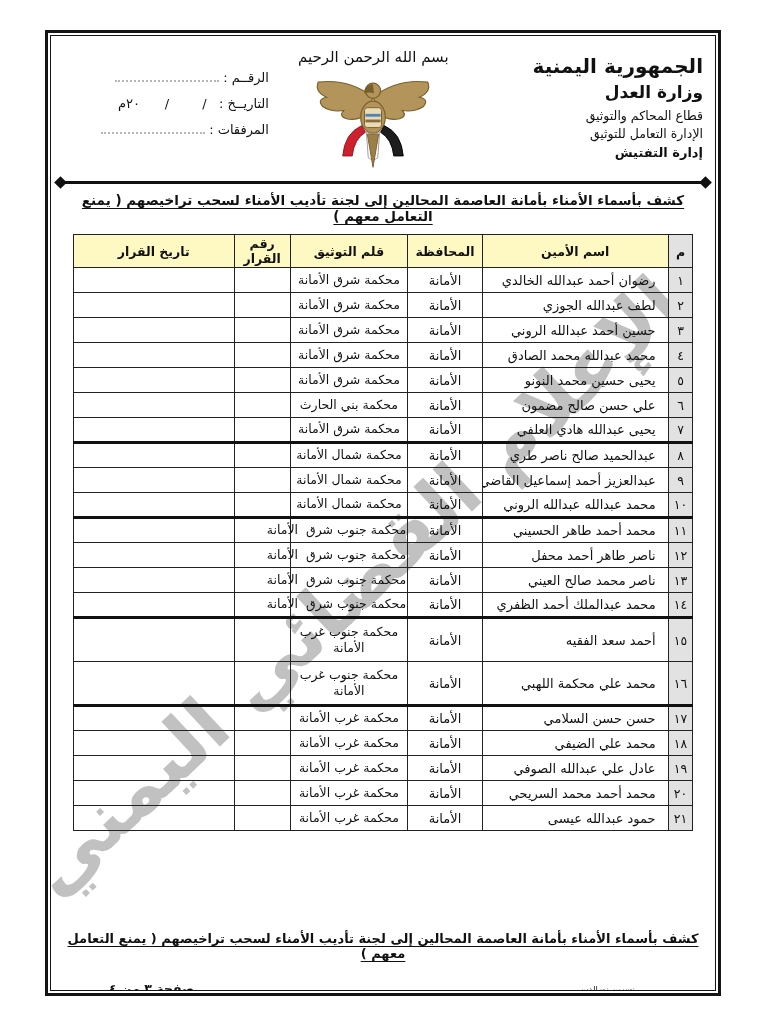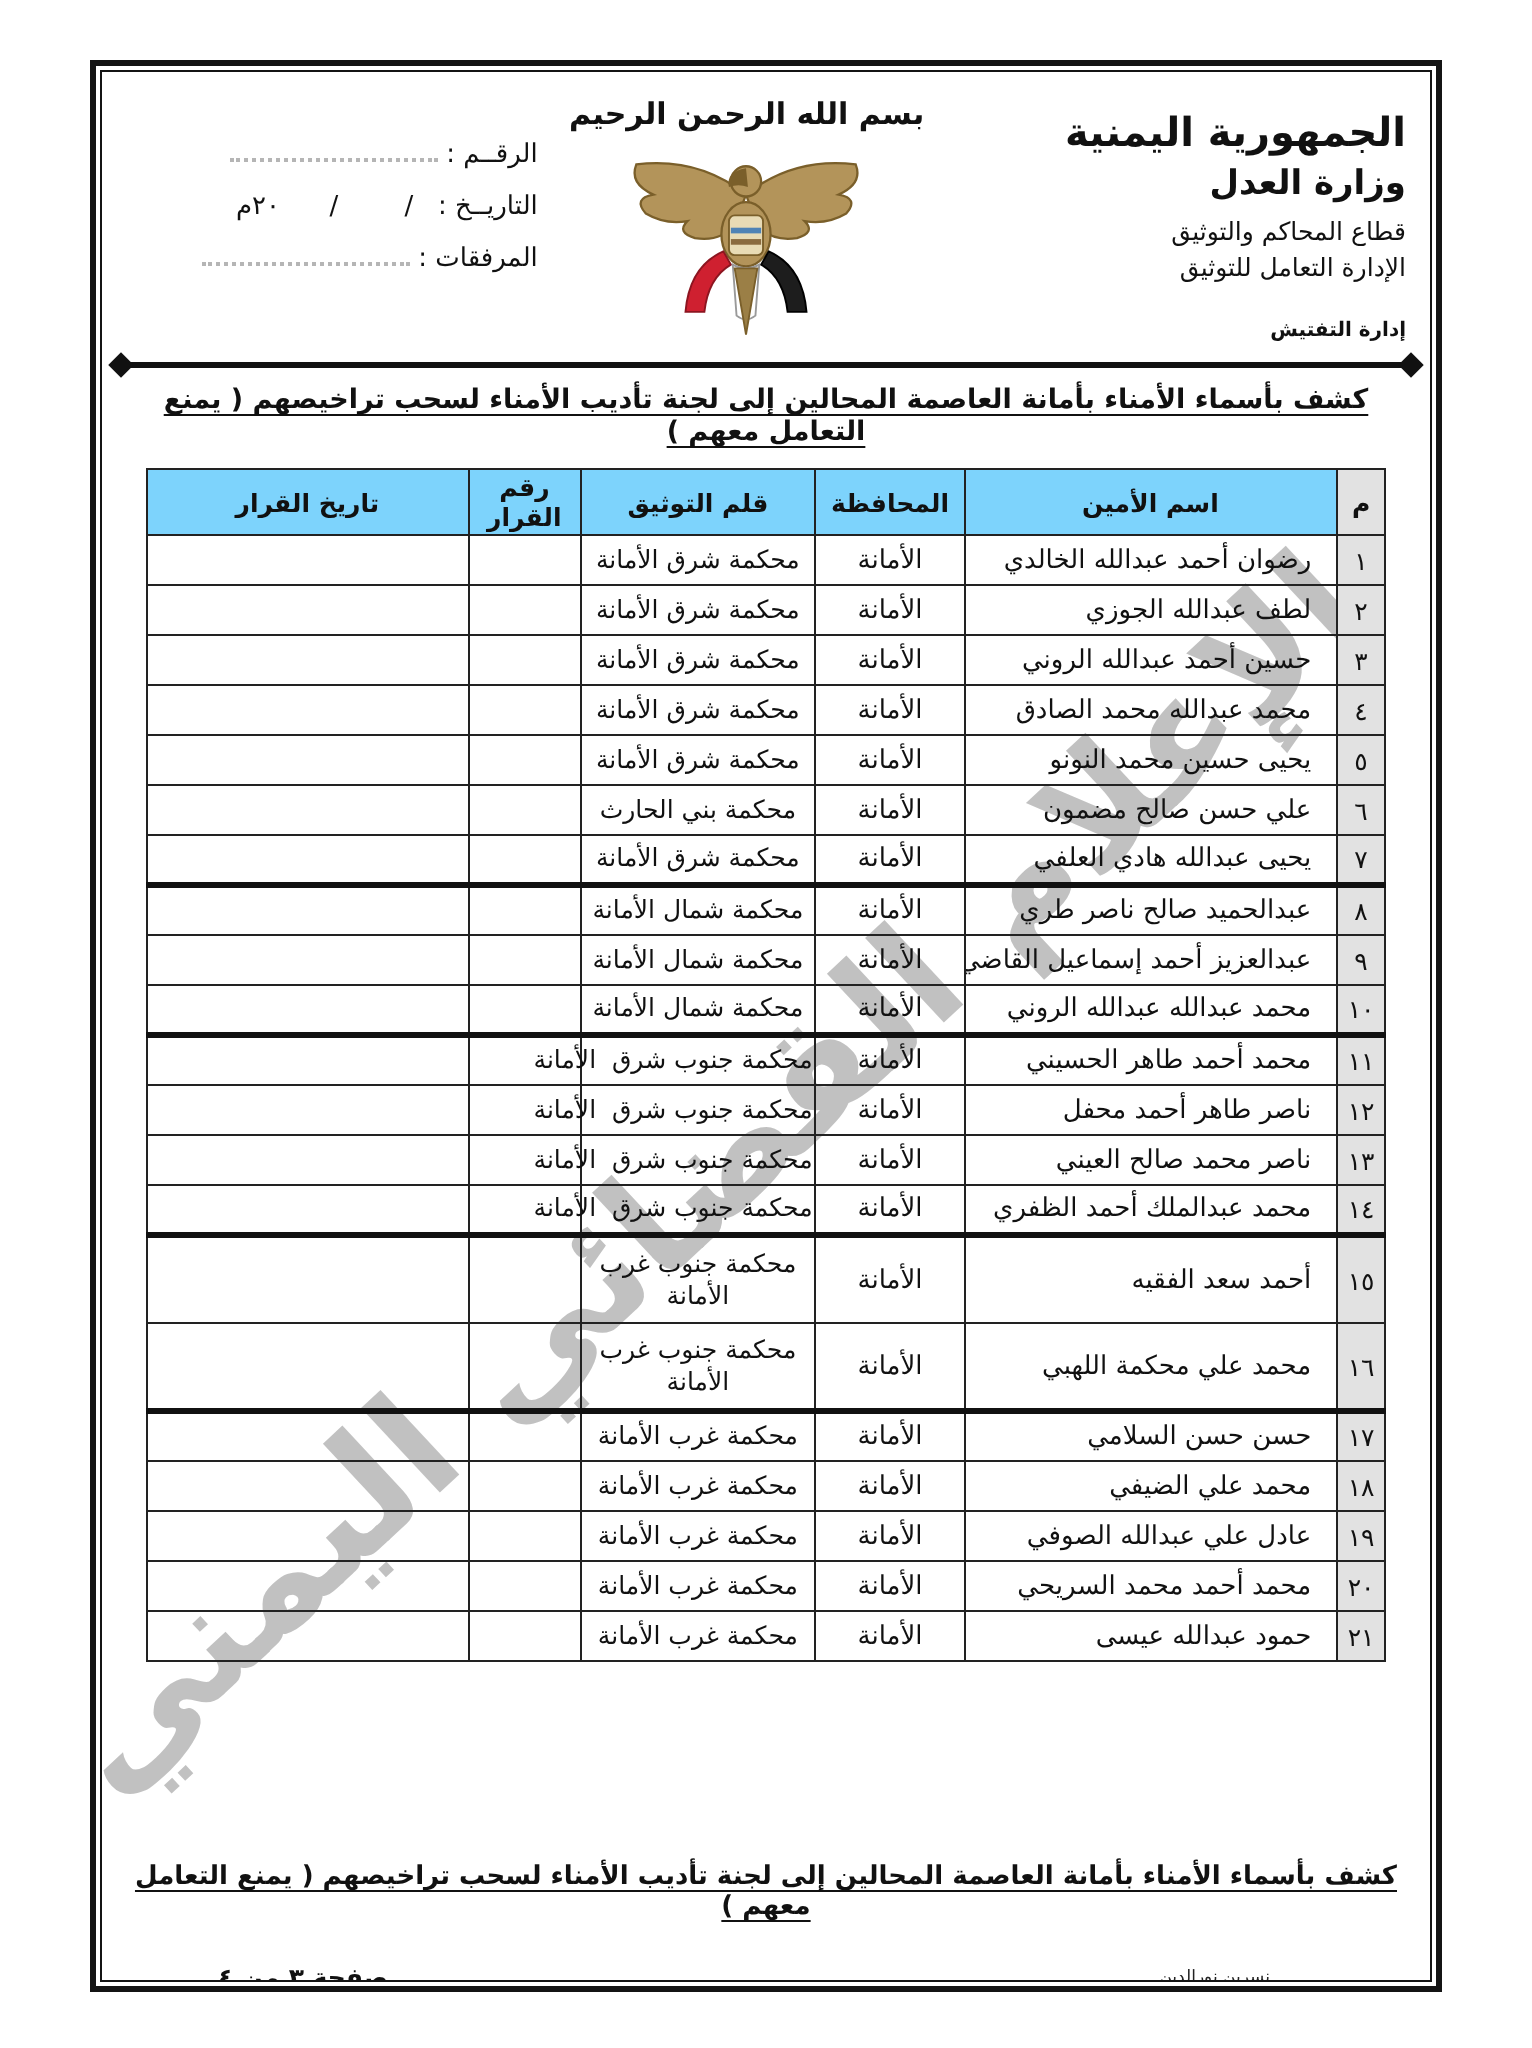--- a/index.html
+++ b/index.html
@@ -13,23 +13,23 @@
   }
   .frame-inner{
     position:absolute;inset:2px;border:1px solid #141414;direction:rtl;overflow:hidden;
   }
   
   .doc-header{display:flex;justify-content:space-between;padding:10px 12px 0 12px;}
   .hdr-right{width:232px;text-align:right;padding-top:8px;}
   .republic{font-size:20px;font-weight:bold;letter-spacing:0.5px;margin-bottom:4px;}
   .ministry{font-size:17px;font-weight:bold;margin-bottom:5px;}
   .sector,.administration{font-size:12.5px;line-height:1.45;}
-  .department{font-size:10px;font-weight:bold;margin-top:17px;}
+  .department{font-size:13px;font-weight:bold;margin-top:2px;}
   .hdr-center{width:215px;text-align:center;}
-  .bismillah{font-size:15px;font-weight:bold;margin:2px 0 2px 0;}
+  .bismillah{font-size:15px;font-weight:normal;margin:2px 0 2px 0;}
   .hdr-left{width:212px;padding-top:24px;font-size:13px;}
   .field-line{margin-bottom:11px;white-space:pre;}
   .field-label{font-weight:normal;}
   .dots{display:inline-block;width:104px;border-bottom:2px dotted #b5b5b5;vertical-align:baseline;}
   .date-value{white-space:pre;}
   
   .divider{display:flex;align-items:center;margin:2px 5px 4px 5px;}
   .dia{width:9px;height:9px;background:#111;transform:rotate(45deg);flex:0 0 auto;}
   .dline{flex:1;height:3px;background:#111;margin:0 -3px;}
   
@@ -44,21 +44,21 @@
     font-size:76px;font-weight:bold;color:#909090;opacity:0.55;
     text-align:center;white-space:nowrap;pointer-events:none;direction:rtl;
   }
   
   .main-table{
     width:93.5%;margin:2px auto 0 auto;border-collapse:collapse;table-layout:fixed;
     position:relative;z-index:2;direction:rtl;
   }
   .main-table th,.main-table td{border:1px solid #222;box-sizing:border-box;}
   .main-table th{
-    background:#7dd3fc;font-size:12.5px;font-weight:bold;height:28px;text-align:center;
+    background:#fef9c3;font-size:12.5px;font-weight:bold;height:28px;text-align:center;
   }
   .main-table td{height:25px;font-size:13px;text-align:center;background:transparent;}
   td.c-no{background:#e2e2e2;font-size:12.5px;}
   th.h-no{background:#e2e2e2;}
   td.c-name{text-align:right;padding-right:12px;white-space:nowrap;overflow:hidden;}
   td.c-court{white-space:pre;font-size:12.5px;line-height:1.3;}
   tr.tall td{height:44px;}
   tr.group-start td{border-top:3px solid #111;}
   
   .bottom-title{

